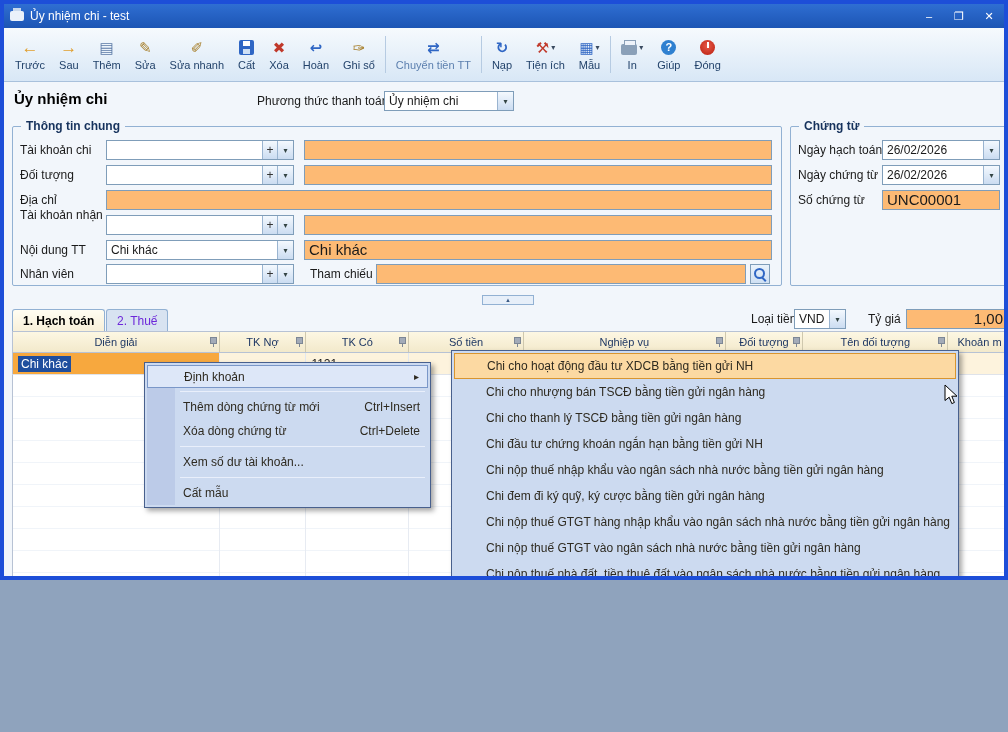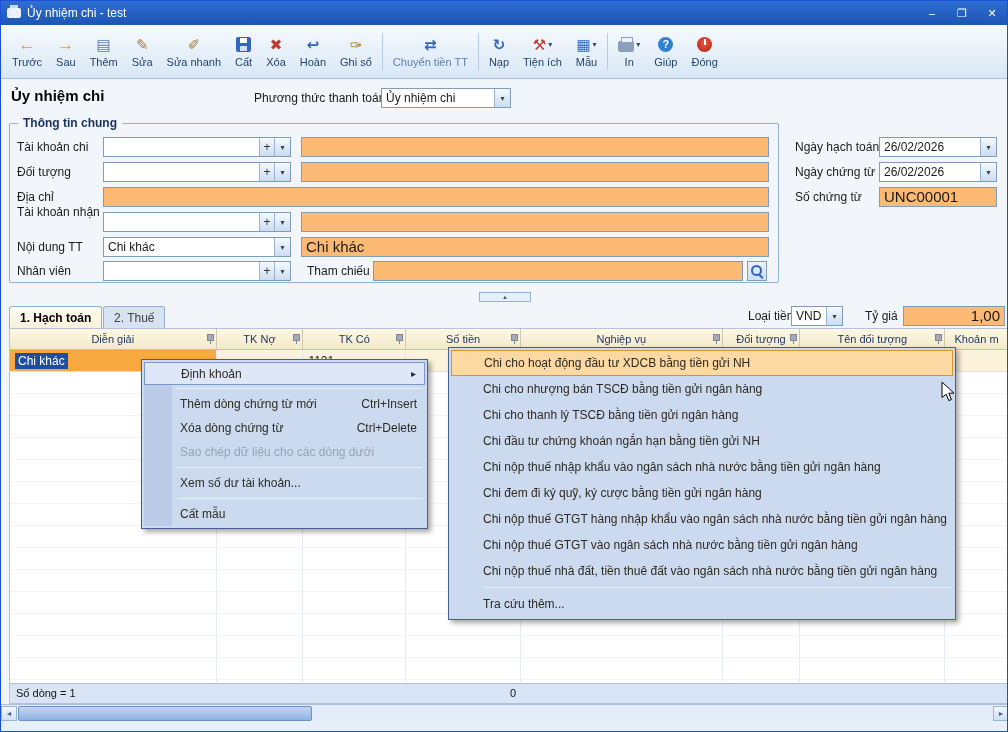--- a/index.html
+++ b/index.html
@@ -1,20 +1,20 @@
 <!DOCTYPE html>
 <html><head>
 <meta charset="utf-8">
 <style>
   * { margin:0; padding:0; box-sizing:border-box; }
   html,body { background:#8fa3bd; }
   body { font-family:"Liberation Sans","DejaVu Sans",sans-serif; }
   .window {
-    position:relative; width:1008px; height:732px; overflow:hidden;
-    background:#f2f6fb; border:1px solid #1d4ed8; font-size:12px; color:#1a1a1a;
+    position:relative; width:1008px; height:580px; overflow:hidden;
+    background:#f2f6fb; border:4px solid #1d4ed8; font-size:12px; color:#1a1a1a;
   }
   
   .titlebar {
     position:absolute; left:0; top:0; right:0; height:24px;
     background:linear-gradient(#2f6ed2,#1c55b4);
     display:flex; align-items:center; color:#fff; padding-left:6px; gap:6px;
   }
   .titlebar .ttl { font-size:12px; }
   .icon-title { width:14px; height:10px; background:#eaf1fa; border-radius:2px; position:relative; }
   .icon-title::before { content:""; position:absolute; top:-3px; left:3px; width:8px; height:3px; background:#c9d8ec; }
@@ -58,21 +58,21 @@
   .combo .cbtn { width:16px; background:linear-gradient(#f4f9fe,#cbdcf1); border-left:1px solid #9ab4d0; display:flex; align-items:center; justify-content:center; font-size:8px; color:#344; }
   .combo .pbtn { width:15px; background:linear-gradient(#f4f9fe,#cbdcf1); border-left:1px solid #9ab4d0; display:flex; align-items:center; justify-content:center; font-size:12px; color:#333; }
   .sq-btn { position:absolute; width:20px; height:20px; background:linear-gradient(#eaf2fb,#cfe0f3); border:1px solid #7f9db9; display:flex; align-items:center; justify-content:center; }
   .icon-mag { position:relative; width:12px; height:12px; }
   .icon-mag::before { content:""; position:absolute; top:0; left:0; width:7px; height:7px; border:2px solid #2f66c4; border-radius:50%; }
   .icon-mag::after { content:""; position:absolute; left:9px; top:9px; width:5px; height:2px; background:#2f66c4; transform:rotate(45deg); transform-origin:0 0; }
   .collapse-btn { position:absolute; left:478px; top:291px; width:52px; height:10px; background:#e7eff9; border:1px solid #92b1d3; font-size:6px; color:#3a5a85; display:flex; align-items:center; justify-content:center; }
   
   .tab { position:absolute; top:305px; height:22px; border:1px solid #92b1d3; border-bottom:none; border-radius:3px 3px 0 0; display:flex; align-items:center; padding:0 10px; font-size:12px; }
   .tab.sel { background:linear-gradient(#fffdf2,#f8f0d9); font-weight:bold; color:#000; z-index:2; }
-  .tab.unsel { background:#d8e3f1; color:#404040; }
+  .tab.unsel { background:#d8e3f1; color:#6d28d9; }
   
   .grid-head { position:absolute; left:8px; top:327px; width:1000px; height:22px; display:flex; background:linear-gradient(#fdf7e3,#f3e9cb); border:1px solid #b7c2d4; }
   .gh-cell { position:relative; display:flex; align-items:center; justify-content:center; font-size:11px; color:#1f3864; border-right:1px solid #cfc8ae; overflow:hidden; white-space:nowrap; }
   .pin { position:absolute; right:2px; top:50%; margin-top:-5px; width:8px; height:10px; }
   .pin::before { content:""; position:absolute; top:0; left:1px; width:5px; height:5px; background:#a3abb8; border:1px solid #7d8795; }
   .pin::after { content:""; position:absolute; top:7px; left:4px; width:1px; height:3px; background:#7d8795; }
   .c0{width:207px}.c1{width:87px}.c2{width:103px}.c3{width:115px}.c4{width:202px}.c5{width:78px}.c6{width:145px}.c7{width:63px;border-right:none}
   .grid-row { position:absolute; left:8px; top:349px; width:1000px; height:22px; display:flex; background:#fdf3dd; border-left:1px solid #b7c2d4; border-right:1px solid #b7c2d4; border-bottom:1px solid #dfe3ea; }
   .gr-cell { display:flex; align-items:center; font-size:12px; padding:0 5px; border-right:1px solid #e2e7ef; overflow:hidden; white-space:nowrap; }
   .gr-cell.num { justify-content:flex-end; }
@@ -273,20 +273,23 @@
     <span class="val"></span>
     <span class="pbtn">+</span>
     <span class="cbtn">▾</span>
   </div>
   <div class="lbl" style="left:306px; top:263px;">Tham chiếu</div>
   <div class="tbx" style="left:372px; top:260px; width:370px;"></div>
   <div class="sq-btn" style="left:746px; top:260px;">
     <span class="icon-mag"></span>
   </div>
 
+  <div class="fs" style="left:786px; top:122px; width:216px; height:160px;">
+    <span class="fs-legend">Chứng từ</span>
+  </div>
   <div class="lbl" style="left:794px; top:139px;">Ngày hạch toán</div>
   <div class="combo" style="left:878px; top:136px; width:118px;">
     <span class="val">26/02/2026</span>
     <span class="cbtn">▾</span>
   </div>
   <div class="lbl" style="left:794px; top:164px;">Ngày chứng từ</div>
   <div class="combo" style="left:878px; top:161px; width:118px;">
     <span class="val">26/02/2026</span>
     <span class="cbtn">▾</span>
   </div>
@@ -387,23 +390,20 @@
     </div>
     <div class="menu-sep"></div>
     <div class="mi">
       <span>Thêm dòng chứng từ mới</span>
       <span class="shortcut">Ctrl+Insert</span>
     </div>
     <div class="mi">
       <span>Xóa dòng chứng từ</span>
       <span class="shortcut">Ctrl+Delete</span>
     </div>
-    <div class="mi disabled">
-      <span>Sao chép dữ liệu cho các dòng dưới</span>
-    </div>
     <div class="menu-sep"></div>
     <div class="mi">
       <span>Xem số dư tài khoản...</span>
     </div>
     <div class="menu-sep"></div>
     <div class="mi">
       <span>Cất mẫu</span>
     </div>
   </div>
 

